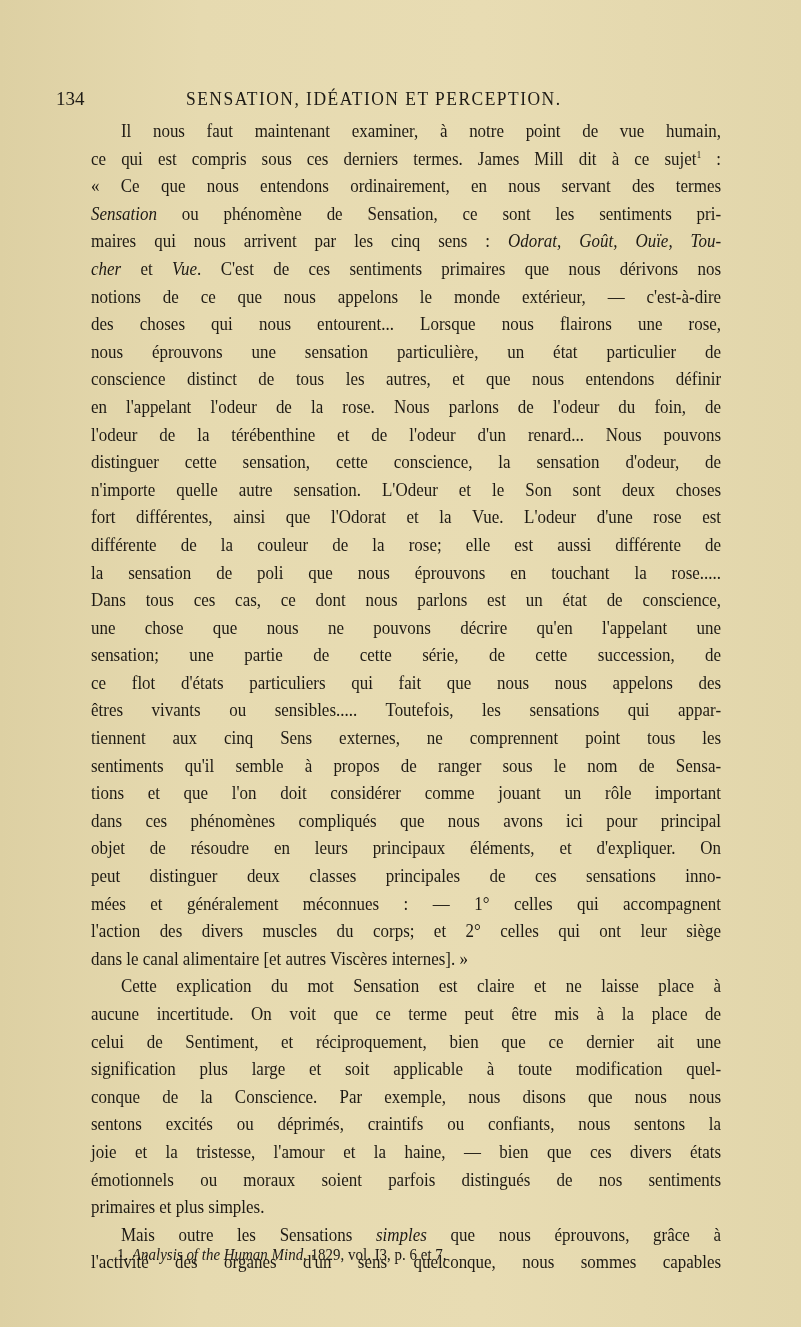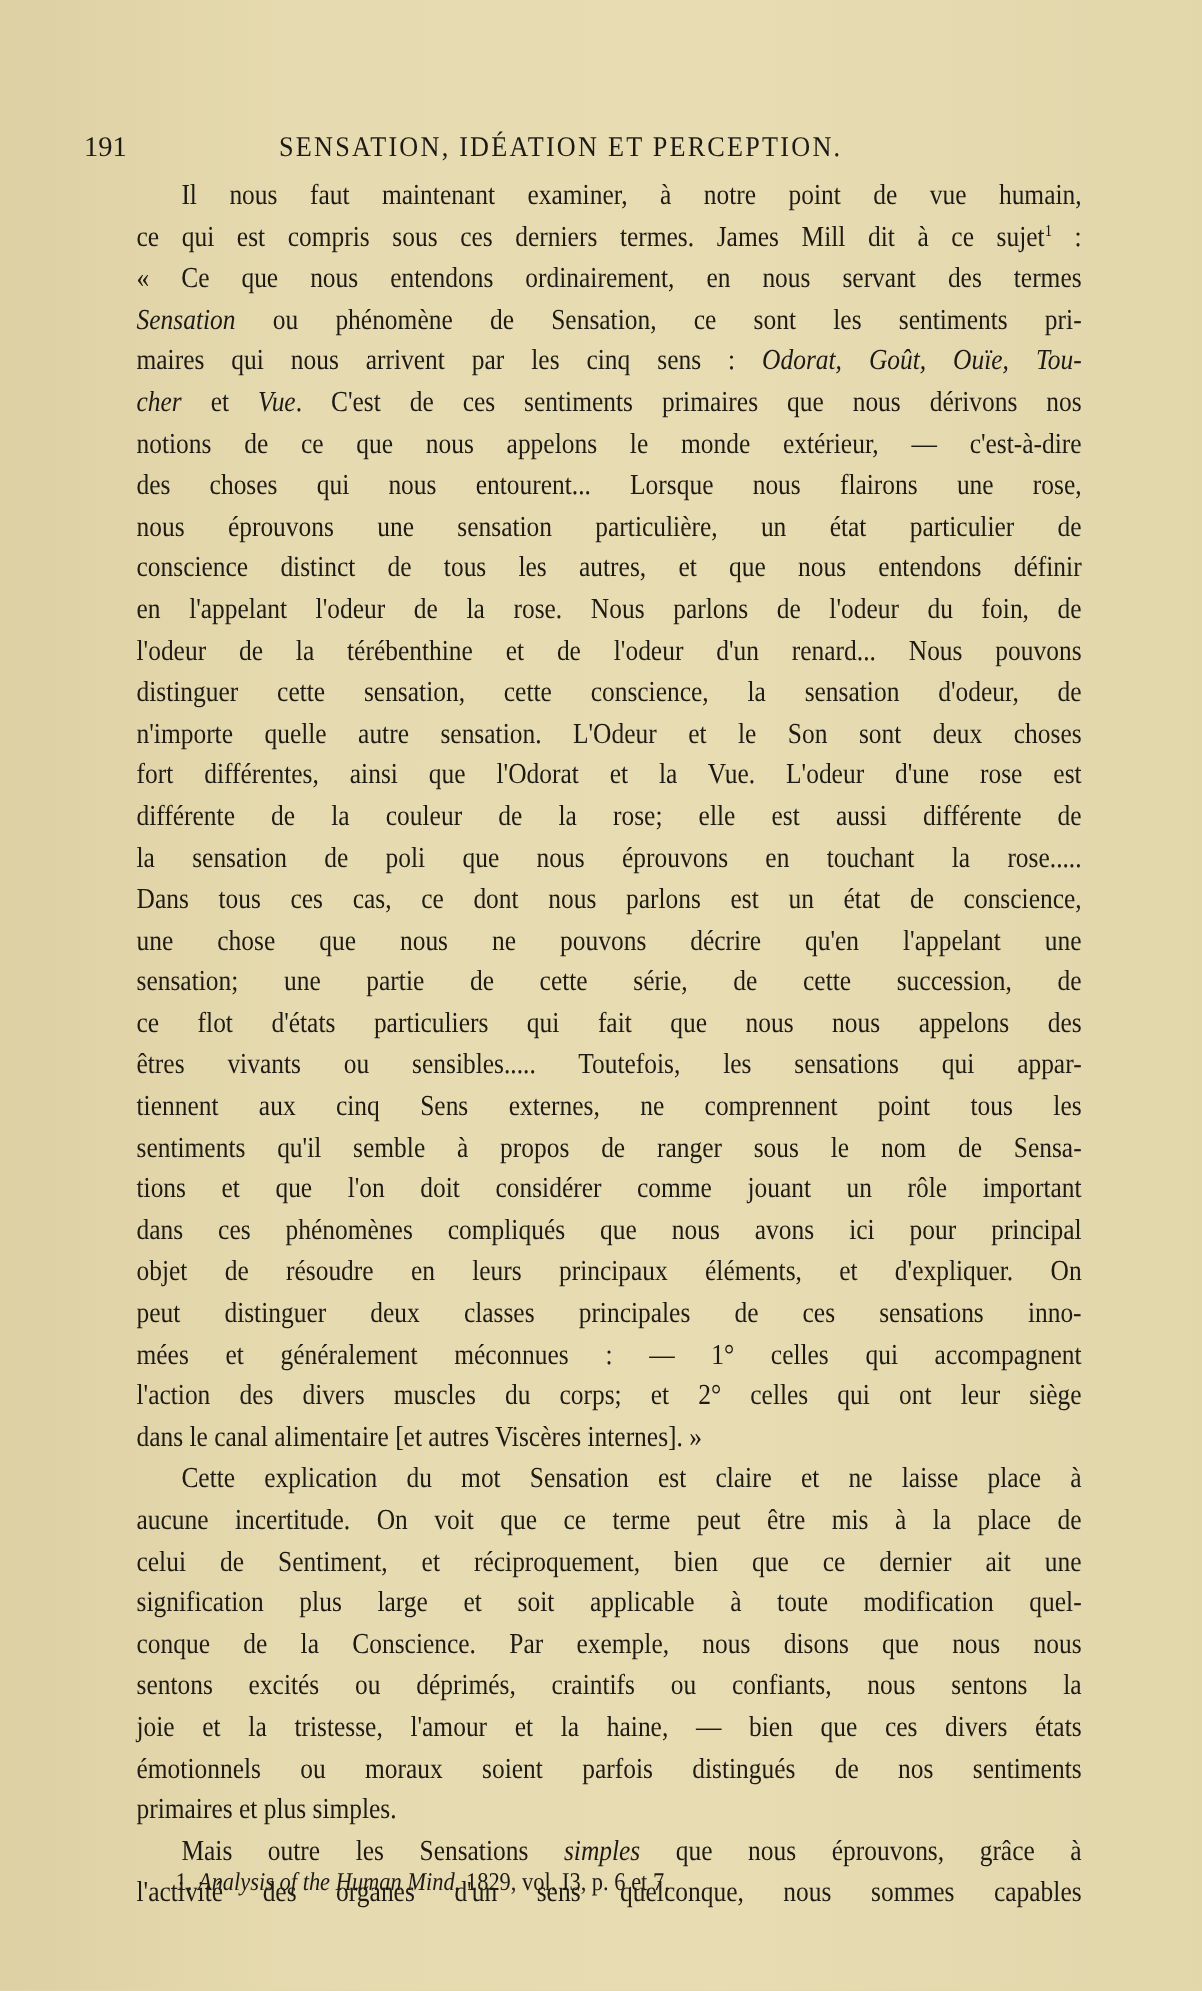--- a/index.html
+++ b/index.html
@@ -76,21 +76,21 @@
       white-space: nowrap;
       transform: scaleX(0.88);
       transform-origin: left top;
       color: #1d1a15;
     }
   </style>
 </head>
 <body>
 
 <div class="running-head">
-  <span class="folio">191</span>
+  <span class="folio">134</span>
   <span class="head-title">SENSATION, IDÉATION ET PERCEPTION.</span>
 </div>
 
 <div class="body-text">
 
   <div>
     <span class="line ind">Il nous faut maintenant examiner, à notre point de vue humain,</span>
     <span class="line"><span>ce qui est compris sous ces derniers termes. James Mill dit à ce sujet</span><sup>1</sup>&nbsp;:</span>
     <span class="line">« Ce que nous entendons ordinairement, en nous servant des termes</span>
     <span class="line"><em>Sensation</em><span> ou phénomène de Sensation, ce sont les sentiments pri-</span></span>

